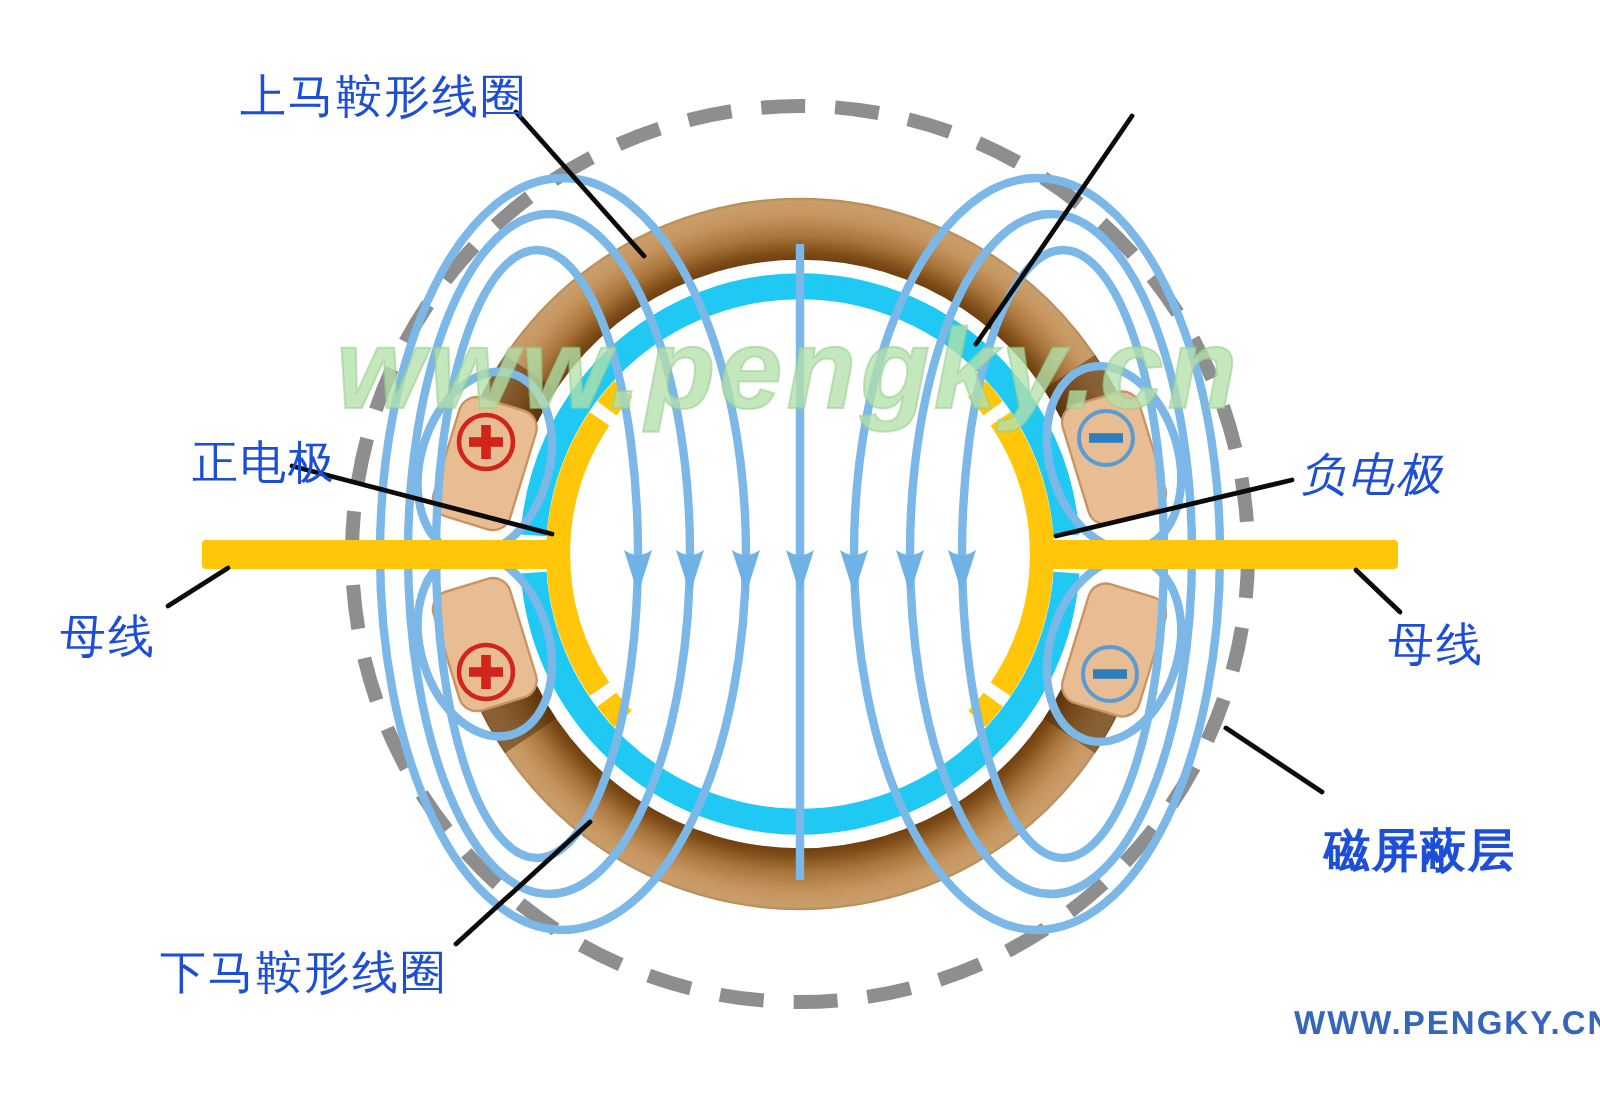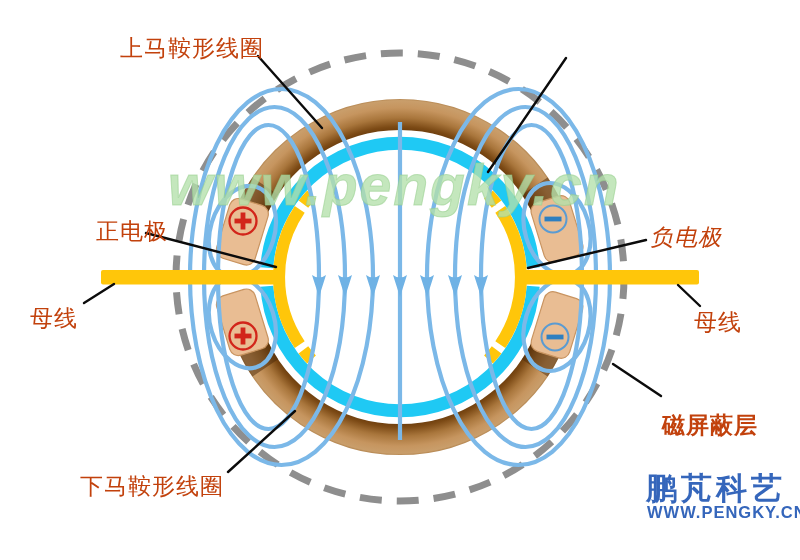--- a/index.html
+++ b/index.html
@@ -1,19 +1,19 @@
 <!DOCTYPE html>
 <html><head>
 <meta charset="utf-8">
 <style>
   html,body{margin:0;padding:0;background:#ffffff;}
   #stage{position:relative;width:800px;height:560px;overflow:hidden;background:#ffffff;
          font-family:"Liberation Sans", sans-serif;}
   #diagram-svg{position:absolute;left:0;top:0;z-index:1;}
-  .lbl{position:absolute;z-index:3;color:#c2410c;font-size:23px;letter-spacing:1px;white-space:nowrap;}
+  .lbl{position:absolute;z-index:3;color:#1d4ed8;font-size:23px;letter-spacing:1px;white-space:nowrap;}
   .watermark{position:absolute;left:168px;top:152px;z-index:2;
              font-size:57px;font-weight:bold;font-style:italic;letter-spacing:2px;
              color:rgba(180,224,170,0.78);-webkit-text-stroke:1px rgba(150,205,140,0.55);
              white-space:nowrap;}
   .logo-brand{position:absolute;left:646px;top:468px;z-index:3;color:#3566bb;
               font-size:31px;font-weight:bold;letter-spacing:4px;white-space:nowrap;}
   .logo-site{position:absolute;left:647px;top:503px;z-index:3;color:#3566bb;
              font-size:16.5px;font-weight:bold;letter-spacing:1px;white-space:nowrap;}
 </style>
 </head>
@@ -135,16 +135,15 @@
   <div class="watermark">www.pengky.cn</div>
 
   <div class="lbl" style="left:120px;top:33px;">上马鞍形线圈</div>
   <div class="lbl" style="left:64px;top:216px;margin-left:32px;">正电极</div>
   <div class="lbl" style="left:650px;top:222px;font-style:italic;">负电极</div>
   <div class="lbl" style="left:30px;top:303px;">母线</div>
   <div class="lbl" style="left:694px;top:307px;">母线</div>
   <div class="lbl" style="left:662px;top:410px;font-weight:bold;">磁屏蔽层</div>
   <div class="lbl" style="left:80px;top:471px;">下马鞍形线圈</div>
 
-  <div class="logo-brand">鹏芃科艺</div>
   <div class="logo-site">WWW.PENGKY.CN</div>
 
 </div>
 
 </body></html>

